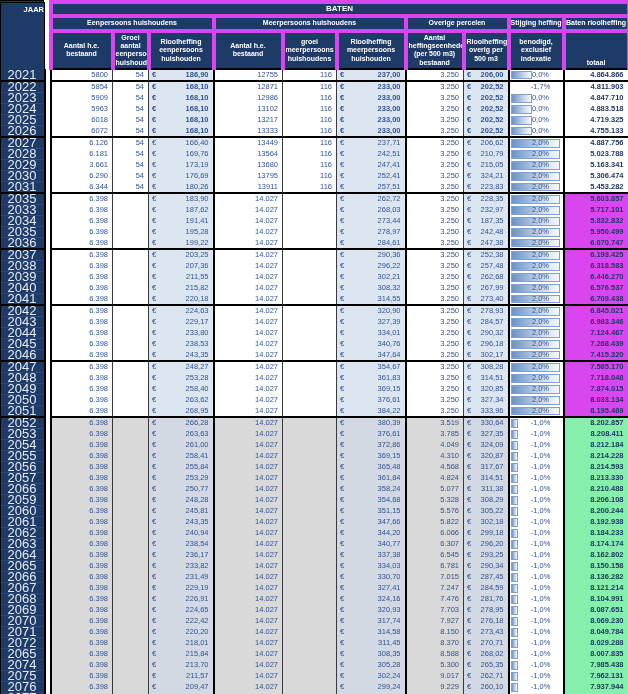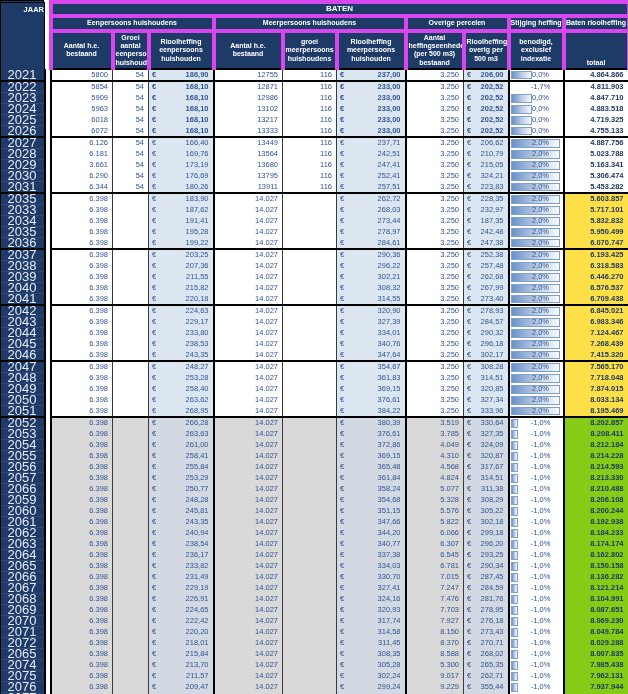--- a/index.html
+++ b/index.html
@@ -31,24 +31,24 @@
   td.euro .eu{float:left;padding-left:3px;}
   td.euro .val{float:right;padding-right:4px;}
   td.gb{border-right:2px solid #000;}
   td.pct{position:relative;text-align:center;color:#2f5496;background:#fff;}
   td.pct .bar{position:absolute;left:1px;top:1px;bottom:1px;z-index:0;
         background:linear-gradient(90deg,#6b92c8 0%,#c6d5ea 60%,#f7fafd 100%);
         border:1px solid #7da0cf;box-sizing:border-box;}
   td.pct .pt{position:relative;z-index:1;margin-left:9px;}
   td.tot{text-align:right;padding-right:4px;color:#1f3864;font-weight:bold;border-right:2px solid #000;}
   tr.boldT td.euro{font-weight:bold;}
-  tr.blueTot td.tot{background:#fde047;}
+  tr.blueTot td.tot{background:#d946ef;}
   tr.gray td.num{background:#d9d9d9;}
   tr.gray td.euro{background:#d2d9e2;}
-  tr.gray td.tot{background:#84cc16;}
+  tr.gray td.tot{background:#86efac;}
   tr.thick td{border-bottom:2px solid #000;}
   tr.thick td.gap{border-bottom:none;}
 </style>
 </head>
 <body>
 
 <div class="wrap">
   <div class="navy-strip"></div>
   <table>
     <colgroup>
@@ -1368,21 +1368,21 @@
           </td>
       <td class="num">14.027</td>
       <td class="num"></td>
       <td class="euro gb">
             <span class="eu">€</span>
             <span class="val">299,24</span>
           </td>
       <td class="num">9.229</td>
       <td class="euro gb">
             <span class="eu">€</span>
-            <span class="val">355,44</span>
+            <span class="val">260,10</span>
           </td>
       <td class="pct gb"><span class="bar" style="width: calc(17% - 2px);"></span><span class="pt">-1,0%</span></td>
       <td class="tot">7.937.944</td>
     </tr>
         <tr class="gray">
       <td class="year">2077</td>
       <td class="gap"></td>
       <td class="num">6.398</td>
       <td class="num"></td>
       <td class="euro gb">

